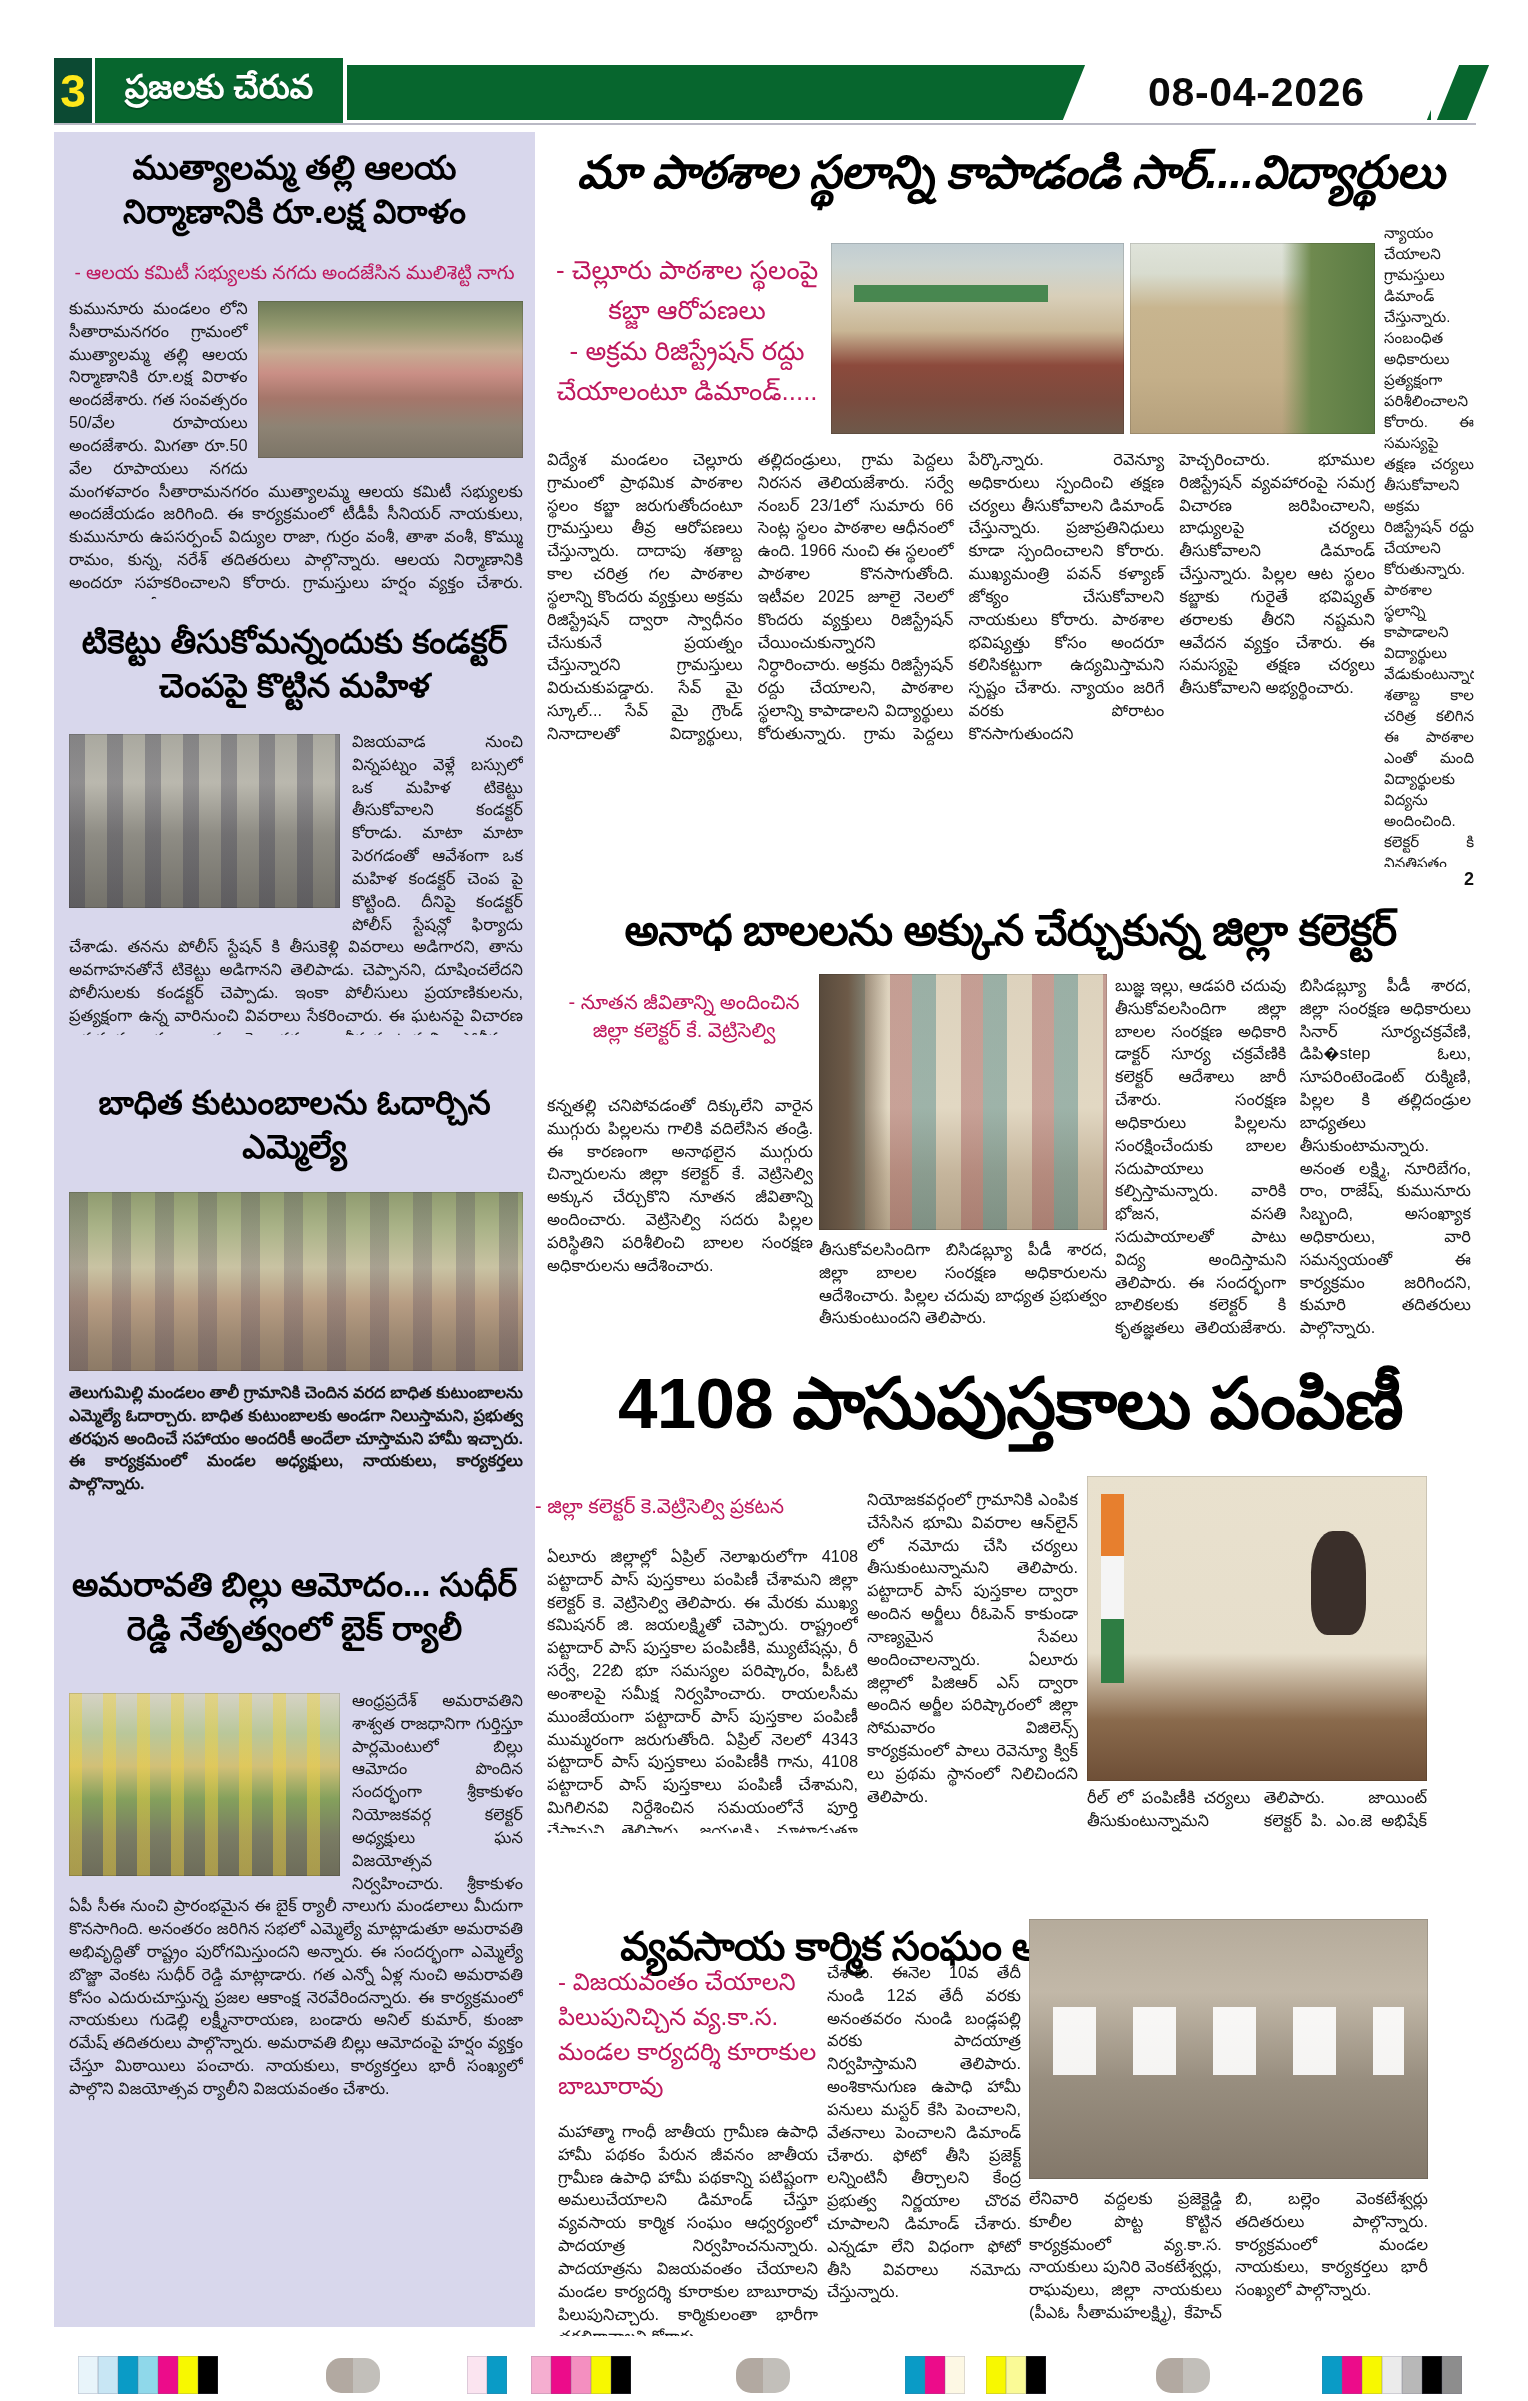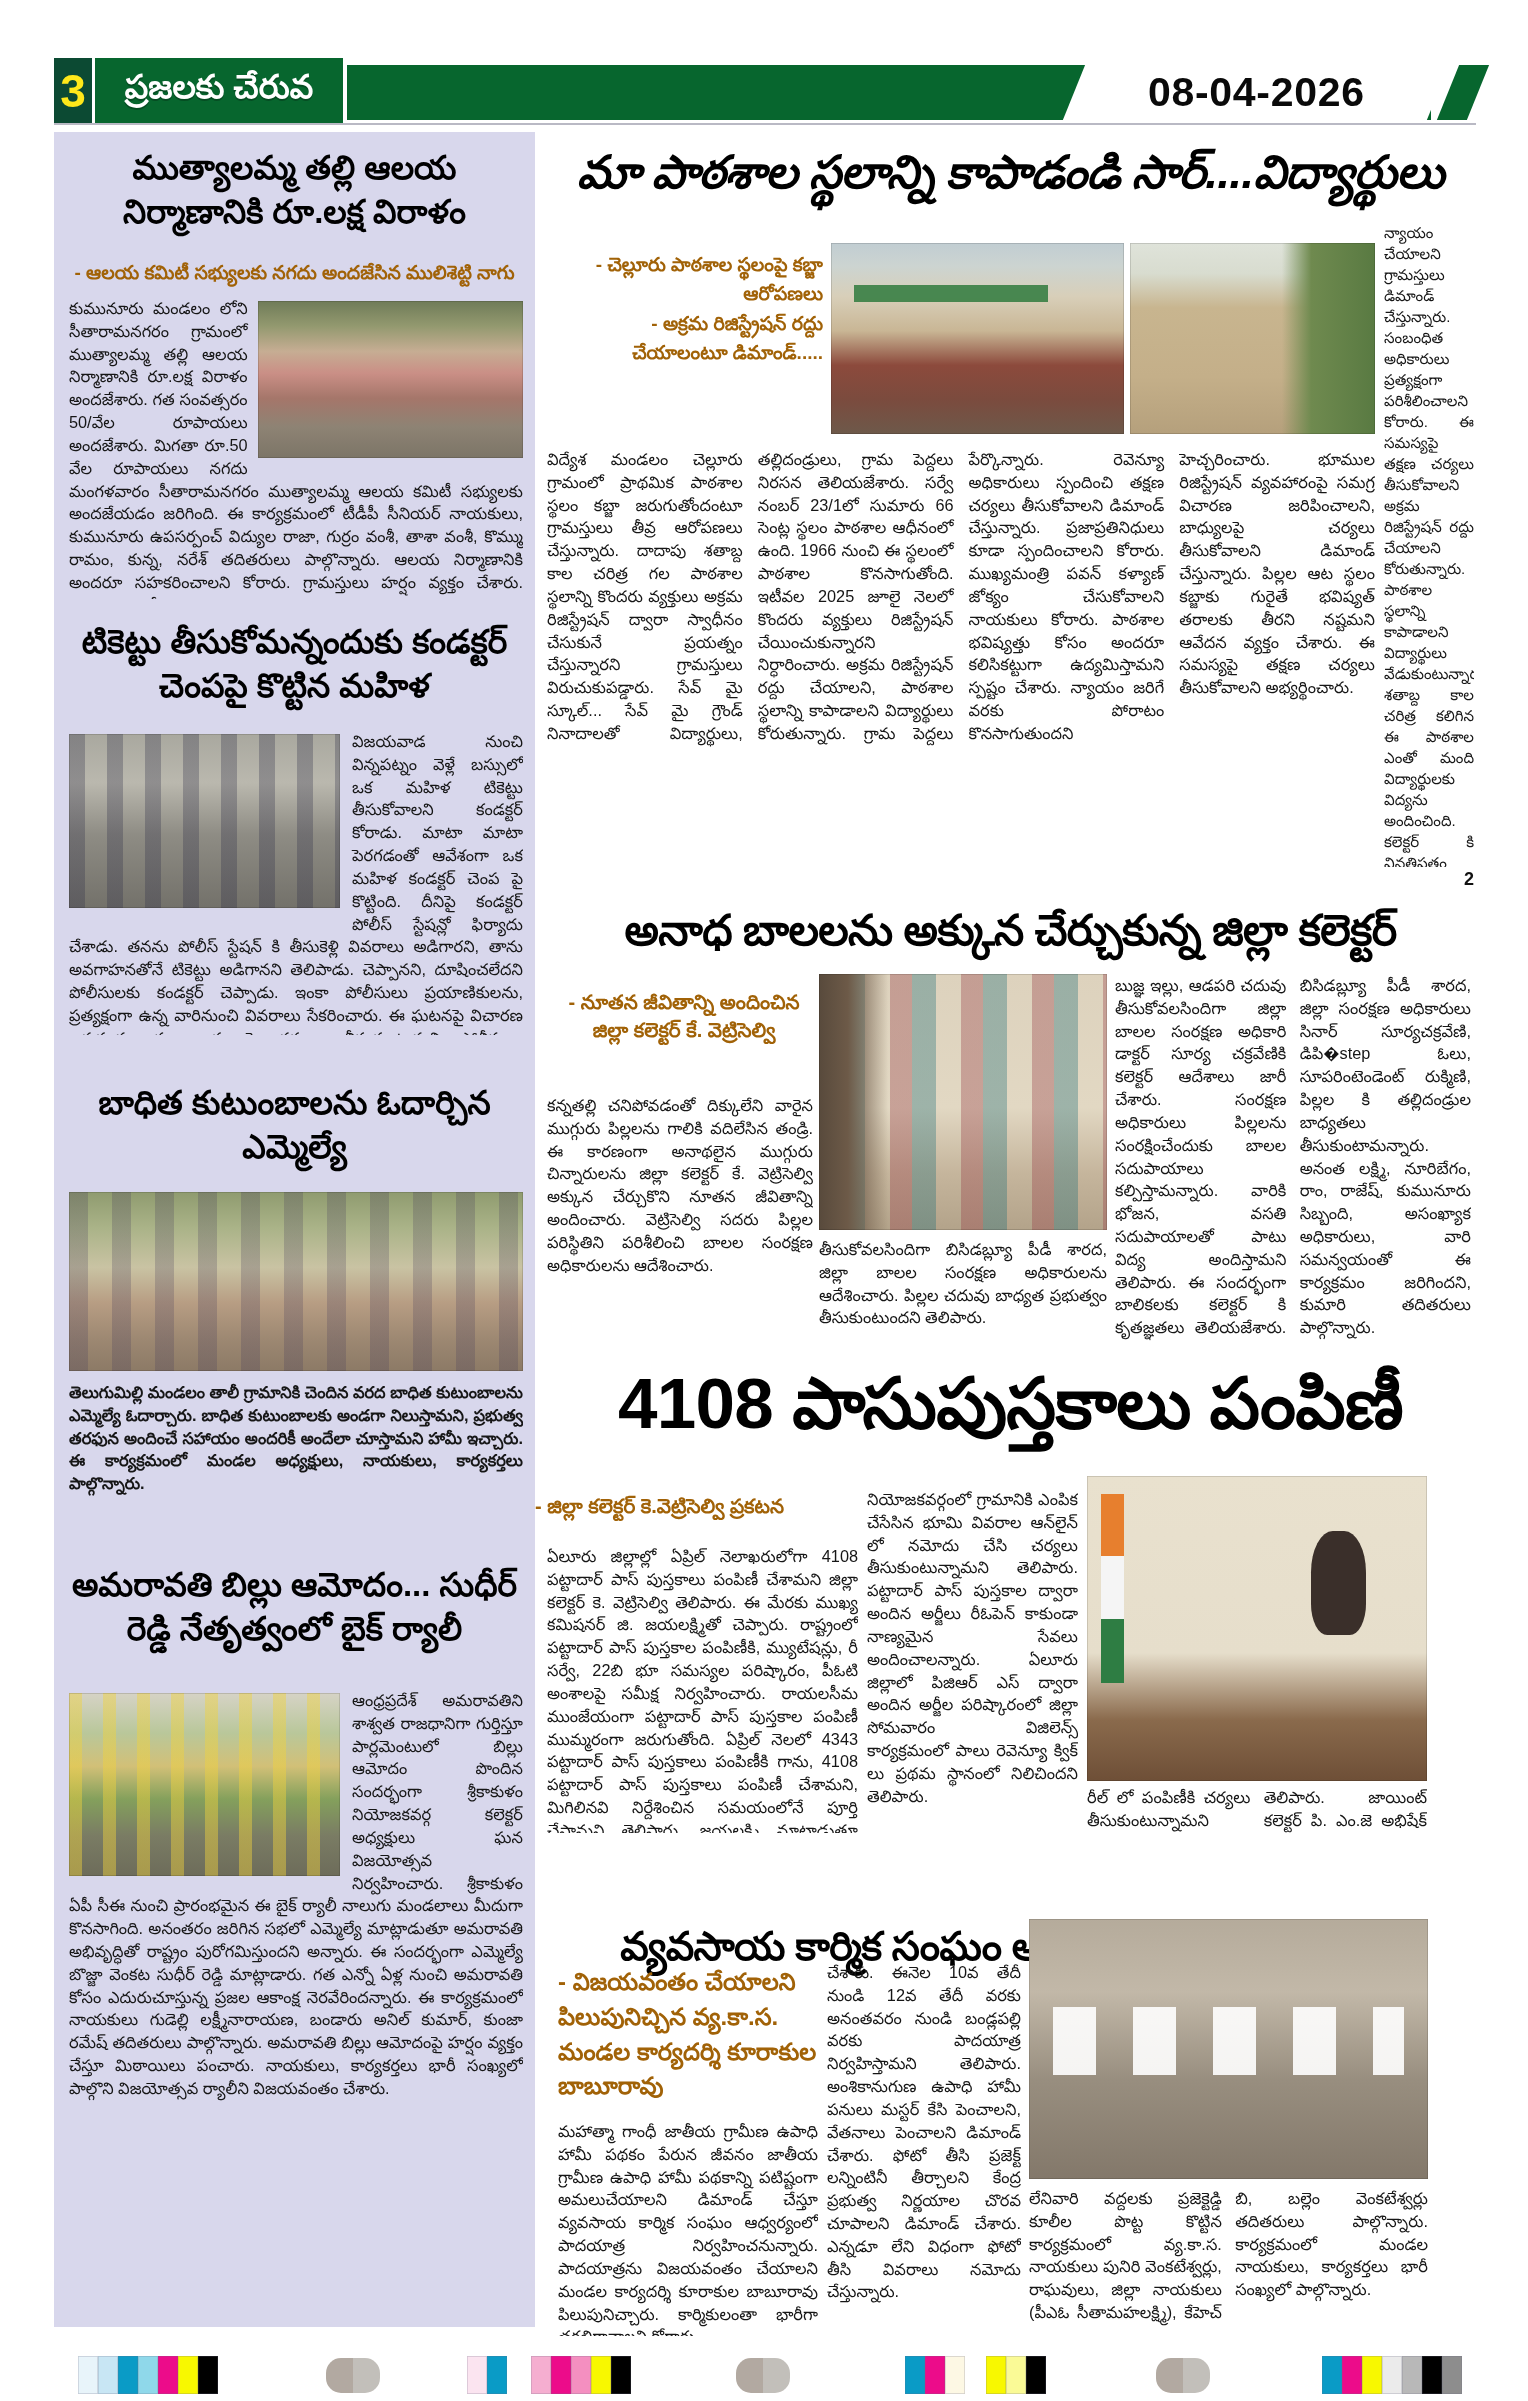--- a/index.html
+++ b/index.html
@@ -18,21 +18,21 @@
   #header-bar{left:347px;top:65px;width:1084px;height:55px;background:#07662e;}
   #date-box{left:1074px;top:65px;width:364px;height:55px;background:#ffffff;
     transform:skewX(-22deg);display:flex;align-items:center;justify-content:center;}
   #date-box span{transform:skewX(22deg);font-size:41px;font-weight:800;color:#0a0a0a;letter-spacing:0.7px;}
   #end-cap{left:1448px;top:65px;width:30px;height:55px;background:#07662e;transform:skewX(-22deg);}
   #head-rule{left:54px;top:123px;width:1422px;height:1.5px;background:#b9b9c4;}
   
   #left-bg{left:54px;top:132px;width:481px;height:2195px;background:#d8d7ec;}
   .lhead{width:457px;left:66px;text-align:center;font-weight:800;color:#000;
     font-size:33px;line-height:1.32;}
-  .byline{color:#a16207;font-weight:bold;}
+  .byline{color:#be185d;font-weight:normal;}
   .lbyline{width:457px;left:66px;text-align:center;font-size:19px;line-height:1.35;}
   .bodytxt{font-size:16.3px;line-height:1.40;text-align:justify;color:#161616;overflow:hidden;}
   .lbody{width:454px;left:69px;}
   
   .ph{overflow:hidden;box-shadow:inset 0 0 0 0.7px rgba(0,0,0,.18);}
   .ph-donation{background:linear-gradient(180deg,#6f7b58 0%,#93996f 16%,#c6ad93 32%,#ca8f86 46%,#a5766a 62%,#8e8374 80%,#7c7567 100%);}
   .ph-conductor{background:
       repeating-linear-gradient(90deg,rgba(45,45,70,.30) 0 16.3px,rgba(0,0,0,0) 16.3px 38px),
       linear-gradient(180deg,#a9a89f 0%,#bab8ae 28%,#8e8c84 58%,#73716a 100%);}
   .ph-mla{background:
@@ -58,22 +58,22 @@
   .ph-pada::after{content:"";position:absolute;left:6%;top:34%;width:88%;height:26%;
       background:repeating-linear-gradient(90deg,rgba(255,255,255,.9) 0 43px,rgba(0,0,0,0) 43px 80px);}
   .float-r{float:right;margin:4.4px 0 6px 10.4px;position:relative;}
   .float-l{float:left;margin:4.4px 12px 6px 0;position:relative;}
   
   .mainhead{width:927px;left:547px;text-align:center;font-weight:800;color:#000;letter-spacing:-0.7px;}
   #school-head{top:145px;font-size:46px;font-style:italic;}
   #collector-head{top:906px;font-size:43px;}
   #pass-head{top:1363px;font-size:71px;}
   #pada-head{top:1884px;font-size:40px;margin-top:40px;}
-  .bullets{left:551px;top:250px;width:272px;height:186px;text-align:right;
-    font-size:19px;line-height:1.55;overflow:hidden;}
+  .bullets{left:551px;top:250px;width:272px;height:186px;text-align:center;
+    font-size:26px;line-height:1.55;overflow:hidden;}
   .cols4{column-count:4;column-gap:15px;}
   .cols2{column-count:2;column-gap:13.3px;}
   
   #color-bar{left:0;top:2356px;width:1528px;height:38px;}
   .swgroup{position:absolute;top:0;display:flex;}
   .sw{width:20px;height:38px;box-shadow:inset 0 0 0 0.7px rgba(110,110,135,.30);}
   .swblob{position:absolute;top:1.5px;width:54px;height:35px;border-radius:15px;
     background:linear-gradient(90deg,#b2a9a1 0 50%,#c2bfba 50% 100%);}
   .jump{font-weight:bold;font-size:18px;text-align:right;padding-right:4.4px;}
 </style>

